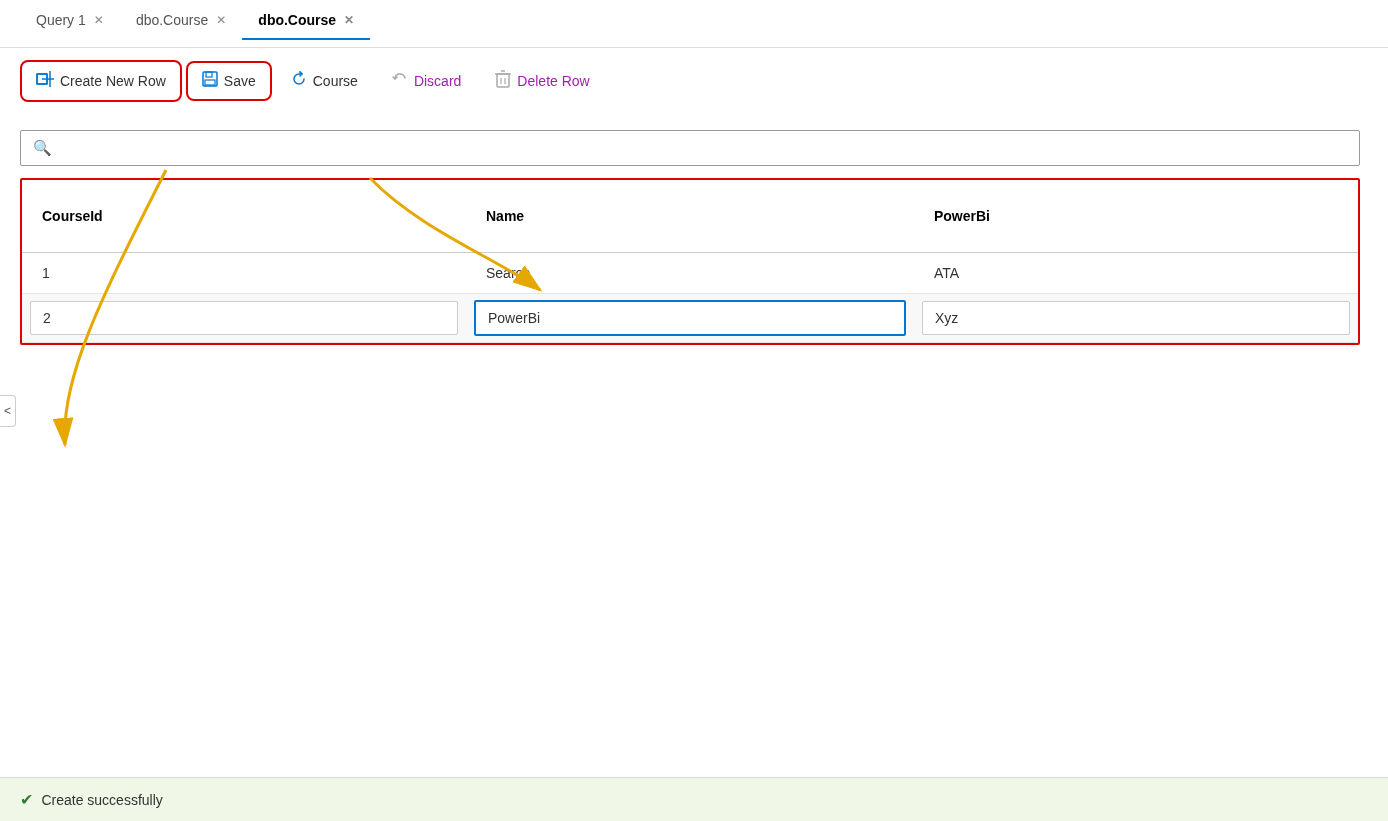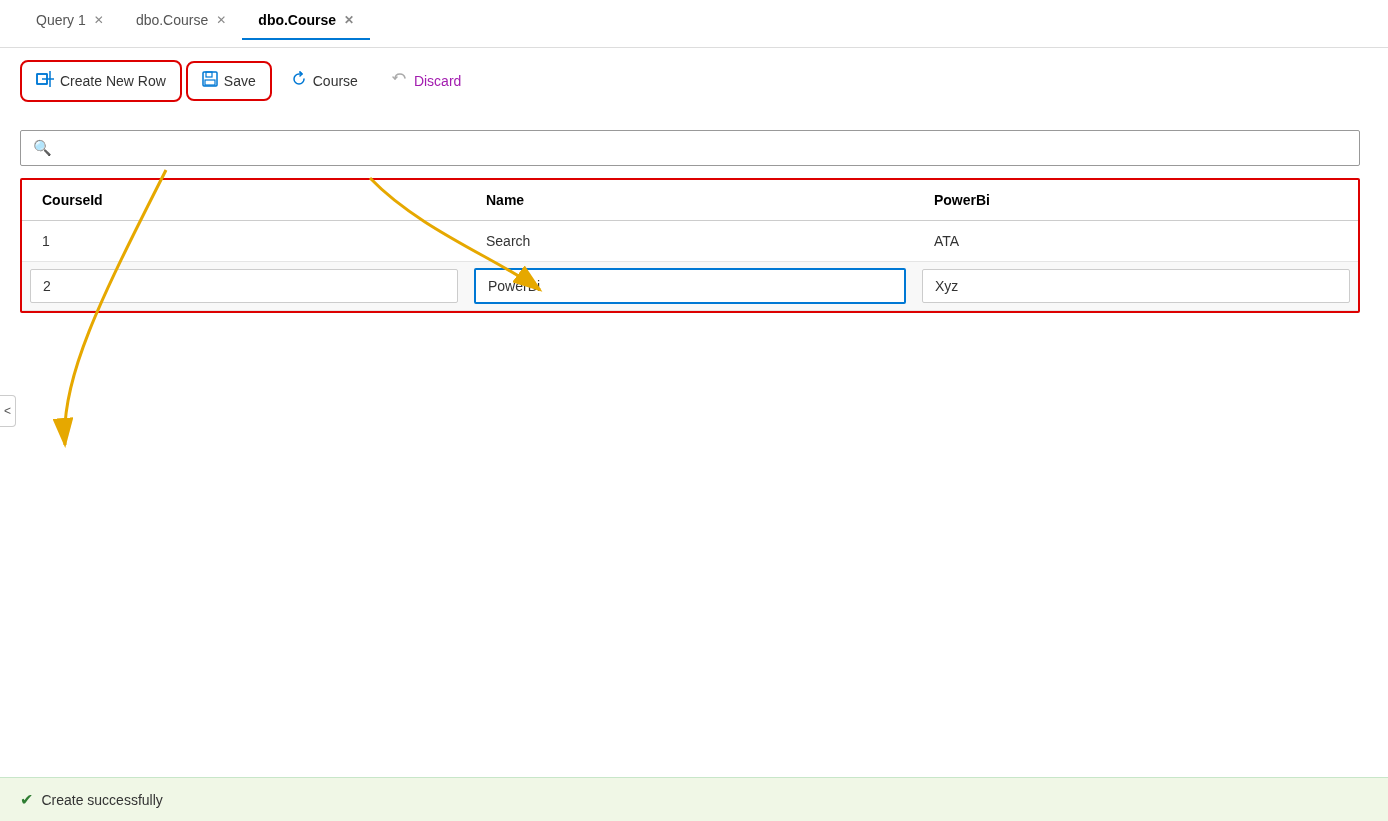--- a/index.html
+++ b/index.html
@@ -119,21 +119,21 @@
     }
     .data-table {
       width: 100%;
       border-collapse: collapse;
     }
     .data-table thead tr {
       border-bottom: 1px solid #ccc;
     }
     .data-table th {
       text-align: left;
-      padding: 12px 20px;
+      padding: 28px 20px;
       font-weight: 600;
       font-size: 14px;
       color: #000;
       background: #fff;
     }
     .data-table tbody tr {
       border-bottom: 1px solid #e5e5e5;
     }
     .data-table td {
       padding: 12px 20px;
@@ -256,20 +256,32 @@
     <span>Course</span>
   </button>
   <button class="toolbar-btn disabled">
     <span class="btn-icon">
       <svg width="16" height="16" viewBox="0 0 16 16" fill="none" xmlns="http://www.w3.org/2000/svg">
         <path d="M3 8 Q3 3 8 3 Q12 3 13 7" stroke="#aaa" stroke-width="1.5" fill="none" stroke-linecap="round"></path>
         <polyline points="1,6 3,8 5,6" stroke="#aaa" stroke-width="1.5" fill="none" stroke-linecap="round" stroke-linejoin="round"></polyline>
       </svg>
     </span>
     <span>Discard</span>
+  </button>
+  <button class="toolbar-btn disabled">
+    <span class="btn-icon">
+      <svg width="16" height="18" viewBox="0 0 16 18" fill="none" xmlns="http://www.w3.org/2000/svg">
+        <rect x="2" y="4" width="12" height="13" rx="1" stroke="#aaa" stroke-width="1.5" fill="none"></rect>
+        <line x1="0" y1="4" x2="16" y2="4" stroke="#aaa" stroke-width="1.5"></line>
+        <line x1="6" y1="1" x2="10" y2="1" stroke="#aaa" stroke-width="1.5"></line>
+        <line x1="6" y1="8" x2="6" y2="14" stroke="#aaa" stroke-width="1.2"></line>
+        <line x1="10" y1="8" x2="10" y2="14" stroke="#aaa" stroke-width="1.2"></line>
+      </svg>
+    </span>
+    <span>Delete Row</span>
   </button>
 </div>
 
 <div class="content">
 
   <div class="search-bar">
     <span class="search-icon-char">🔍</span>
   </div>
 
   <div class="table-container">

